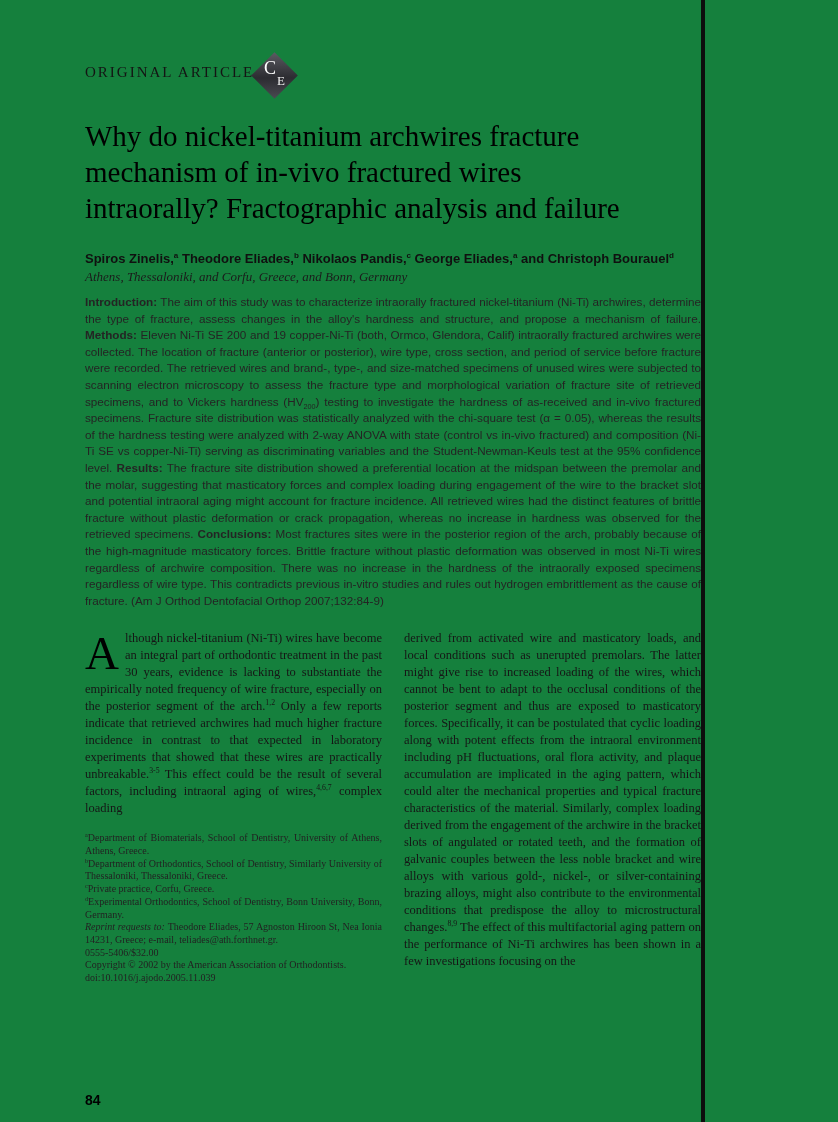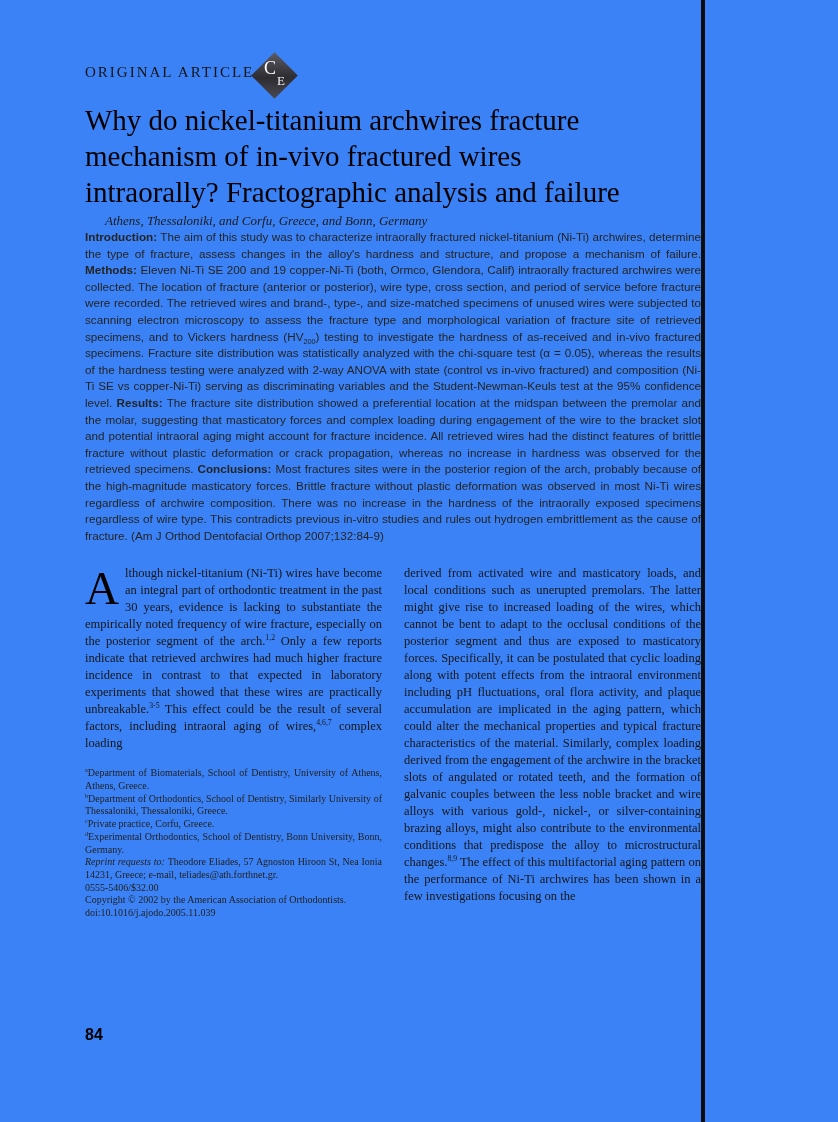--- a/index.html
+++ b/index.html
@@ -1,21 +1,21 @@
 <!DOCTYPE html>
 <html lang="en"><head>
 <meta charset="utf-8">
 <style>
   * { margin: 0; padding: 0; box-sizing: border-box; }
   html, body { background: #ffffff; }
   .page {
     position: relative;
     width: 838px;
     height: 1122px;
-    background: #3b82f6;
+    background: #15803d;
     overflow: hidden;
     font-family: "Liberation Serif", serif;
     color: #1b1b1b;
   }
   .edge-line {
     position: absolute;
     left: 701px; top: 0;
     width: 4px; height: 1122px;
     background: #0d0d0d;
   }
@@ -40,29 +40,30 @@
   }
   .ce-c {
     position: absolute; left: 13px; top: 6px;
     color: #ffffff; font-size: 18px; font-family: "Liberation Serif", serif;
   }
   .ce-e {
     position: absolute; left: 26px; top: 21px;
     color: #f2f2f2; font-size: 13px; font-family: "Liberation Serif", serif;
   }
   
-  .title { font-size: 29px; line-height: 36px; color: #000; }
+  .title { margin-top: 16px; font-size: 29px; line-height: 36px; color: #000; }
   .authors {
     margin-top: 25px;
     font-family: "Liberation Sans", sans-serif;
     font-weight: bold; font-size: 13px; color: #101010;
   }
-  .affiliation { margin-top: 3px; font-style: italic; font-size: 13px; color: #1b1b1b; margin-left: 20px; }
+  .affiliation { margin-top: 3px; font-style: italic; font-size: 13px; color: #1b1b1b; }
   
   .abstract {
+    margin-top: 9px;
     font-family: "Liberation Sans", sans-serif;
     font-size: 11.7px; line-height: 16.6px;
     text-align: justify; color: #242424;
     hyphens: auto;
   }
   
   .columns { margin-top: 21px; display: flex; gap: 22px; }
   .col {
     width: 297px;
     font-size: 12.5px; line-height: 17px;
@@ -74,23 +75,23 @@
     font-size: 47px; line-height: 40px;
     padding: 3px 6px 3px 0;
     color: #000;
   }
   .footnotes {
     margin-top: 15px;
     font-size: 10px; line-height: 12.7px;
     text-align: justify; color: #222;
   }
   .page-number {
-    position: absolute; left: 85px; top: 1026px;
+    position: absolute; left: 85px; top: 1092px;
     font-family: "Liberation Sans", sans-serif;
-    font-weight: bold; font-size: 16px; color: #000;
+    font-weight: bold; font-size: 14px; color: #000;
   }
   
   .rt-b { font-weight: bold; }
   .rt-i { font-style: italic; margin-top: 42px; }
   .rt-sup { vertical-align: super; font-size: 0.62em; line-height: 0; }
   .rt-sub { vertical-align: sub; font-size: 0.62em; line-height: 0; }
 </style>
 </head>
 <body>
 
@@ -107,20 +108,21 @@
         <span class="ce-e">E</span>
       </div>
     </div>
 
     <div class="title">
       <div>Why do nickel-titanium archwires fracture</div>
       <div>mechanism of in-vivo fractured wires</div>
       <div>intraorally? Fractographic analysis and failure</div>
     </div>
 
+    <div class="authors"><span>Spiros Zinelis,</span><span class="rt-sup">a</span><span> Theodore Eliades,</span><span class="rt-sup">b</span><span> Nikolaos Pandis,</span><span class="rt-sup">c</span><span> George Eliades,</span><span class="rt-sup">a</span><span> and Christoph Bourauel</span><span class="rt-sup">d</span></div>
     <div class="affiliation">Athens, Thessaloniki, and Corfu, Greece, and Bonn, Germany</div>
 
     <div class="abstract"><span class="rt-b">Introduction: </span><span>The aim of this study was to characterize intraorally fractured nickel-titanium (Ni-Ti) archwires, determine the type of fracture, assess changes in the alloy's hardness and structure, and propose a mechanism of failure. </span><span class="rt-b">Methods: </span><span>Eleven Ni-Ti SE 200 and 19 copper-Ni-Ti (both, Ormco, Glendora, Calif) intraorally fractured archwires were collected. The location of fracture (anterior or posterior), wire type, cross section, and period of service before fracture were recorded. The retrieved wires and brand-, type-, and size-matched specimens of unused wires were subjected to scanning electron microscopy to assess the fracture type and morphological variation of fracture site of retrieved specimens, and to Vickers hardness (HV</span><span class="rt-sub">200</span><span>) testing to investigate the hardness of as-received and in-vivo fractured specimens. Fracture site distribution was statistically analyzed with the chi-square test (α = 0.05), whereas the results of the hardness testing were analyzed with 2-way ANOVA with state (control vs in-vivo fractured) and composition (Ni-Ti SE vs copper-Ni-Ti) serving as discriminating variables and the Student-Newman-Keuls test at the 95% confidence level. </span><span class="rt-b">Results: </span><span>The fracture site distribution showed a preferential location at the midspan between the premolar and the molar, suggesting that masticatory forces and complex loading during engagement of the wire to the bracket slot and potential intraoral aging might account for fracture incidence. All retrieved wires had the distinct features of brittle fracture without plastic deformation or crack propagation, whereas no increase in hardness was observed for the retrieved specimens. </span><span class="rt-b">Conclusions: </span><span>Most fractures sites were in the posterior region of the arch, probably because of the high-magnitude masticatory forces. Brittle fracture without plastic deformation was observed in most Ni-Ti wires regardless of archwire composition. There was no increase in the hardness of the intraorally exposed specimens regardless of wire type. This contradicts previous in-vitro studies and rules out hydrogen embrittlement as the cause of fracture. (Am J Orthod Dentofacial Orthop 2007;132:84-9)</span></div>
 
     <div class="columns">
 
       <div class="col">
         <p>
           <span class="dropcap">A</span>
           <span><span>lthough nickel-titanium (Ni-Ti) wires have become an integral part of orthodontic treatment in the past 30 years, evidence is lacking to substantiate the empirically noted frequency of wire fracture, especially on the posterior segment of the arch.</span><span class="rt-sup">1,2</span><span> Only a few reports indicate that retrieved archwires had much higher fracture incidence in contrast to that expected in laboratory experiments that showed that these wires are practically unbreakable.</span><span class="rt-sup">3-5</span><span> This effect could be the result of several factors, including intraoral aging of wires,</span><span class="rt-sup">4,6,7</span><span> complex loading</span></span>

